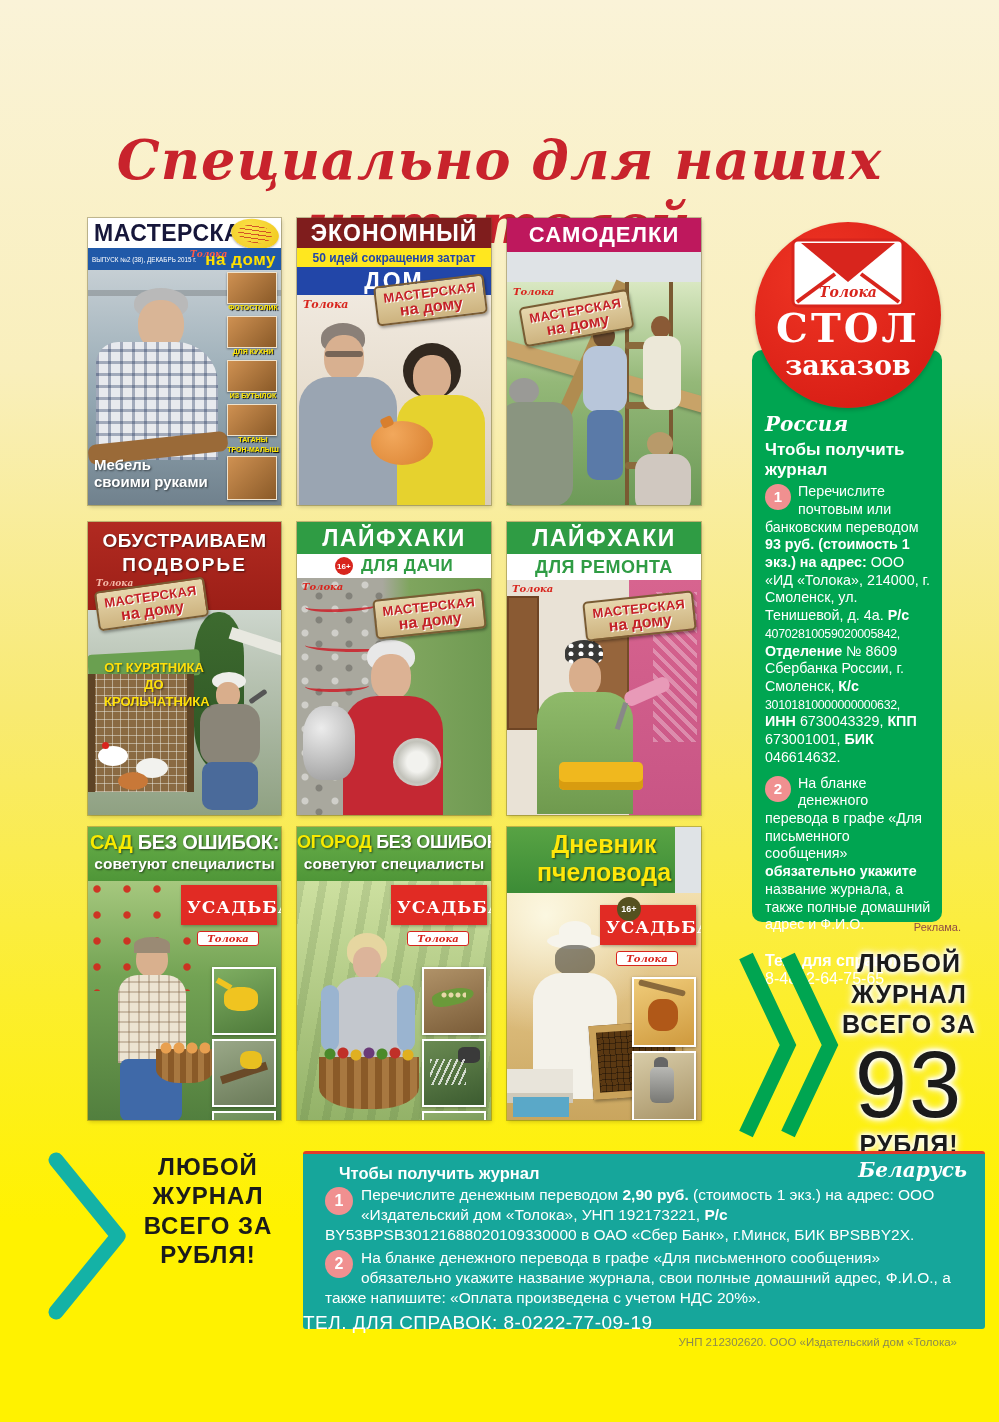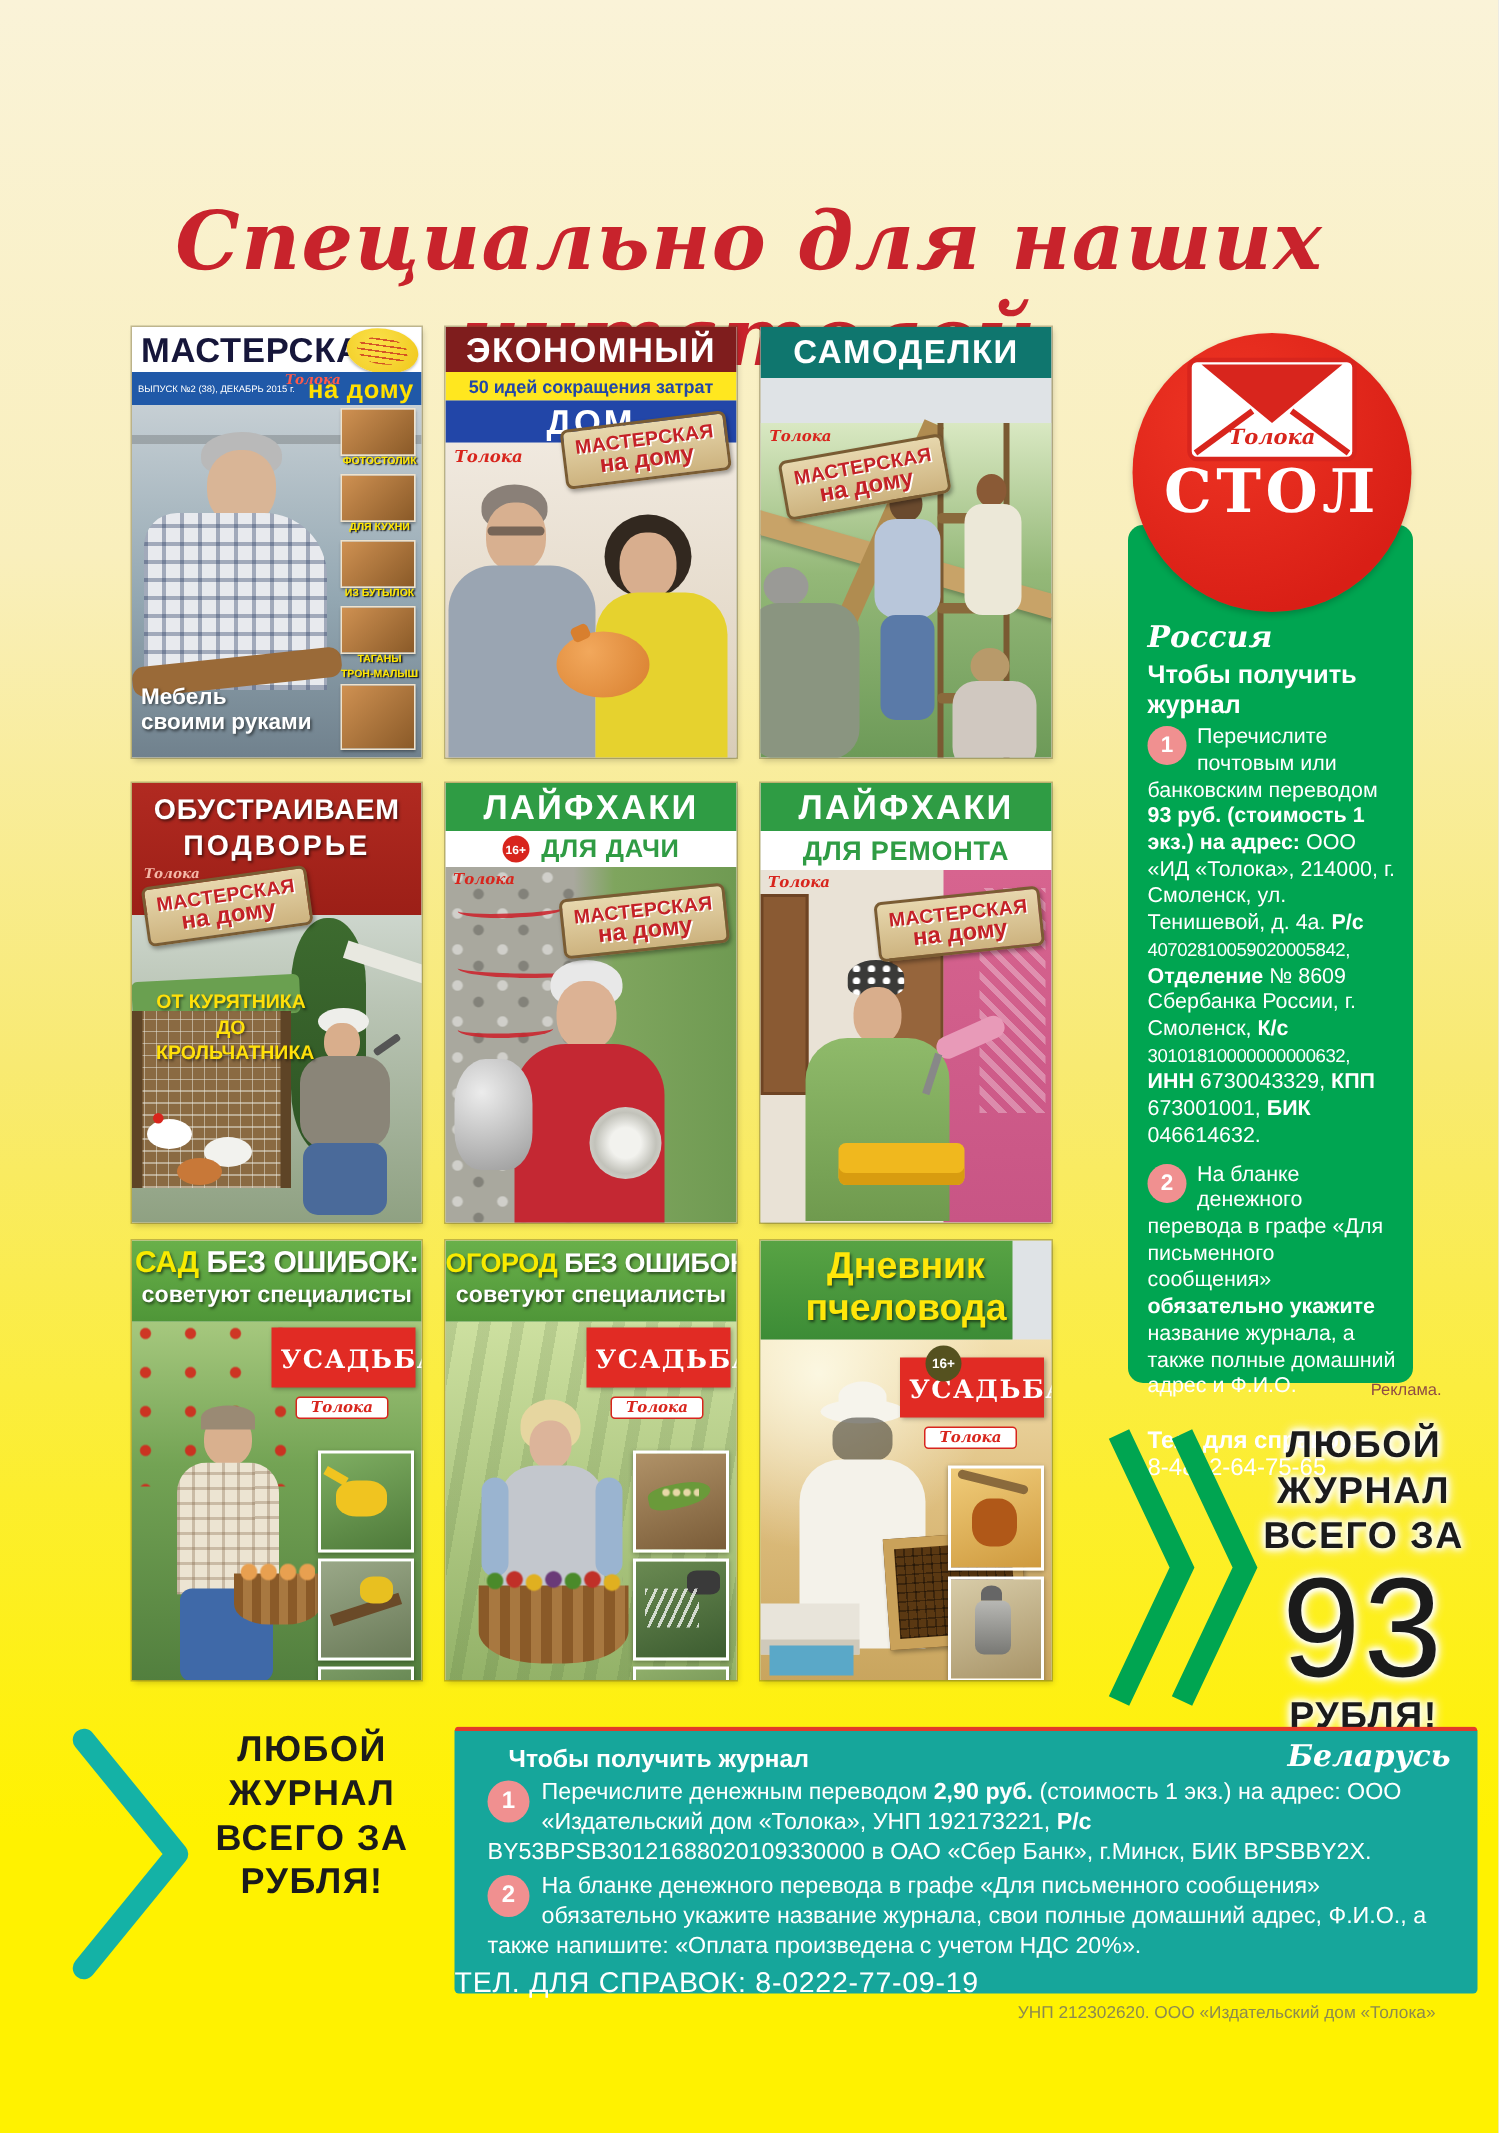--- a/index.html
+++ b/index.html
@@ -134,21 +134,21 @@
       <div class="abs" style="left:86px;top:42px;width:22px;height:24px;border-radius:50%;background:#6a4a2e"></div>
       <div class="abs" style="left:76px;top:64px;width:44px;height:66px;border-radius:14px;background:#b8c6da"></div>
       <div class="abs" style="left:80px;top:128px;width:36px;height:70px;border-radius:10px;background:#5a7aa8"></div>
       <div class="abs" style="left:144px;top:34px;width:20px;height:22px;border-radius:50%;background:#8a5a36"></div>
       <div class="abs" style="left:136px;top:54px;width:38px;height:74px;border-radius:12px;background:#ece8d8"></div>
       <div class="abs" style="left:2px;top:96px;width:30px;height:26px;border-radius:50%;background:#9a9a96"></div>
       <div class="abs" style="left:-8px;top:120px;width:74px;height:104px;border-radius:20px;background:#8a9580"></div>
       <div class="abs" style="left:140px;top:150px;width:26px;height:24px;border-radius:50%;background:#b89a6a"></div>
       <div class="abs" style="left:128px;top:172px;width:56px;height:60px;border-radius:16px;background:#d0c8c0"></div>
     </div>
-    <div class="band" style="top:0;height:34px;background:#0f766e;font-size:22px;font-weight:800;color:#fff;letter-spacing:1px">САМОДЕЛКИ</div>
+    <div class="band" style="top:0;height:34px;background:#be185d;font-size:22px;font-weight:800;color:#fff;letter-spacing:1px">САМОДЕЛКИ</div>
     <div class="tolka abs" style="left:6px;top:68px;font-size:10px">Толока</div>
     <div class="mbadge" style="left:14px;top:80px;transform:rotate(-10deg)">
       <div class="mb1">МАСТЕРСКАЯ</div>
       <div class="mb2">на дому</div>
     </div>
   </div>
 
   <div class="cover" style="left:88px;top:522px;width:193px;height:293px">
     <div class="photo" style="top:88px;background:linear-gradient(180deg,#cdd6cd,#b9c4b4 30%,#8fa182)">
       <div class="abs" style="left:106px;top:2px;width:50px;height:158px;border-radius:24px/44px;background:linear-gradient(#3d6b2f,#2e5424)"></div>
@@ -351,20 +351,21 @@
   </div>
   <div class="stol-circle">
     <svg class="abs" style="left:36px;top:16px" width="114" height="70" viewBox="0 0 114 70">
       <rect x="2" y="2" width="110" height="66" rx="5" fill="#ffffff" stroke="#d8251d" stroke-width="3"></rect>
       <polygon points="10,5 104,5 57,44" fill="#d8251d"></polygon>
       <line x1="6" y1="64" x2="44" y2="36" stroke="#d8251d" stroke-width="4"></line>
       <line x1="108" y1="64" x2="70" y2="36" stroke="#d8251d" stroke-width="4"></line>
     </svg>
     <div class="tolka abs" style="left:0;top:62px;width:100%;text-align:center;font-size:14px">Толока</div>
     <div class="stol-word" style="top:82px;font-size:40px;font-weight:800;letter-spacing:3px">СТОЛ</div>
+    <div class="stol-word" style="top:128px;font-size:27px;font-weight:700">заказов</div>
   </div>
 
   <div class="abs note" style="right:38px;top:921px">Реклама.</div>
 
   <svg class="abs" style="left:738px;top:950px" width="102" height="190" viewBox="0 0 102 190">
     <polyline points="8,6 50,95 8,184" fill="none" stroke="#00a551" stroke-width="15"></polyline>
     <polyline points="50,6 92,95 50,184" fill="none" stroke="#00a551" stroke-width="15"></polyline>
   </svg>
   <div class="abs" style="left:826px;top:948px;width:166px;text-align:center">
     <div class="promo-line glow" style="font-size:25px">ЛЮБОЙ</div>

